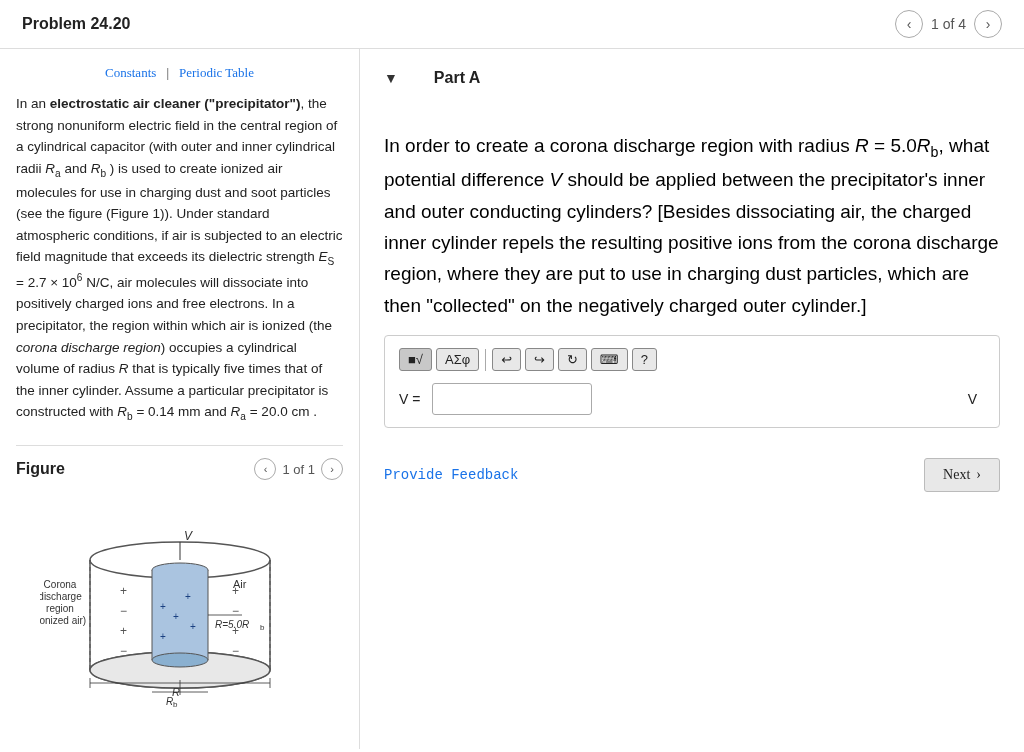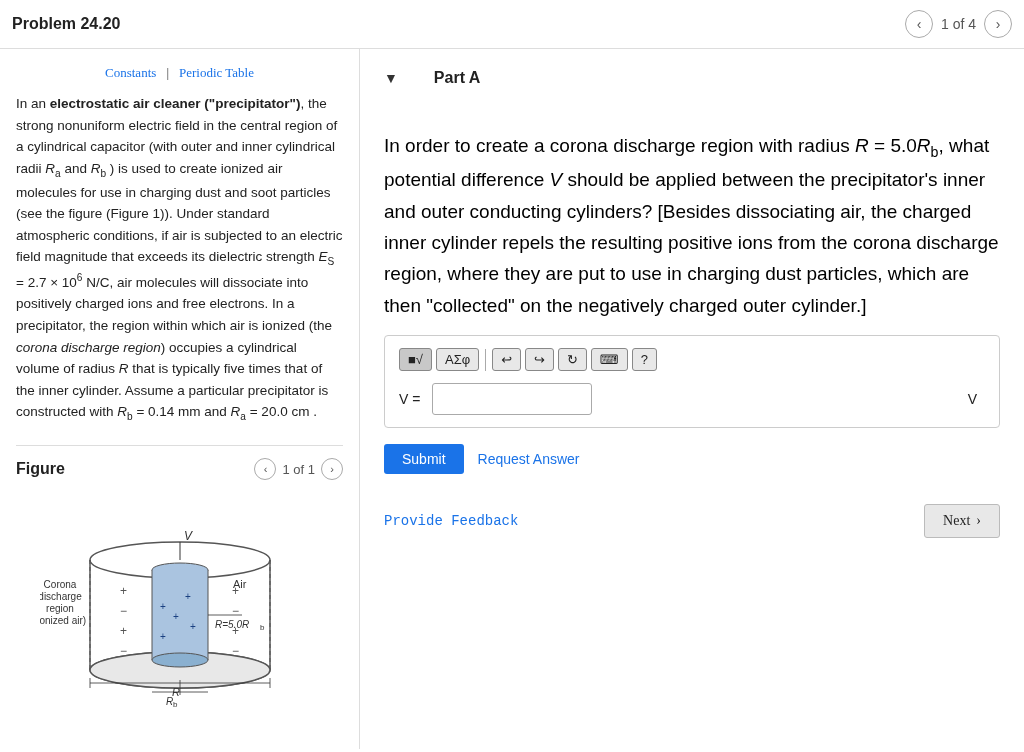--- a/index.html
+++ b/index.html
@@ -14,21 +14,21 @@
       max-width: 1024px;
       min-height: 752px;
       margin: 0 auto;
       position: relative;
     }
     
     .header {
       display: flex;
       align-items: center;
       justify-content: space-between;
-      padding: 10px 12px;
+      padding: 10px 22px;
       border-bottom: 1px solid #ddd;
       background: #fff;
     }
     .header-title {
       font-size: 16px;
       font-weight: bold;
       color: #222;
     }
     .header-nav {
       display: flex;
@@ -412,24 +412,20 @@
           </button>
         </div>
 
         <div class="input-row">
           <span class="eq-label">V =</span>
           <input type="text" class="answer-input" placeholder="" style="">
           <span class="unit-label">V</span>
         </div>
       </div>
 
-      <div class="action-row">
-        <button class="submit-btn">Submit</button>
-        <a href="#" class="request-answer-link">Request Answer</a>
-      </div>
 
       <div class="bottom-row">
         <a href="#" class="provide-feedback-link">Provide Feedback</a>
         <button class="next-btn">
           <span>Next</span>
           <span>›</span>
         </button>
       </div>
     </div>
 

